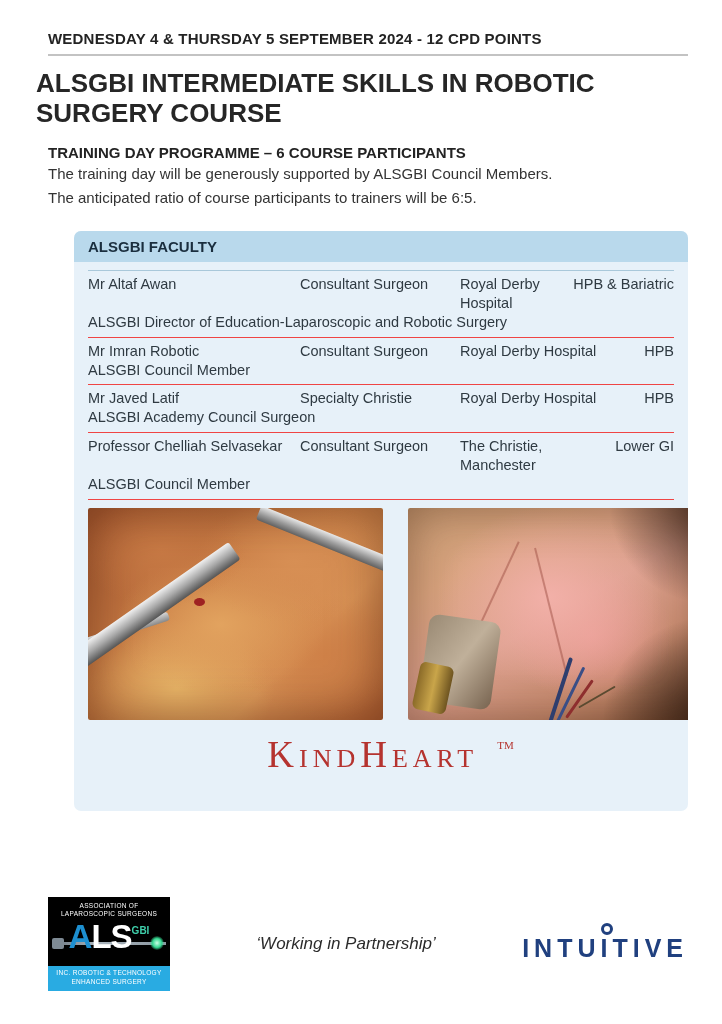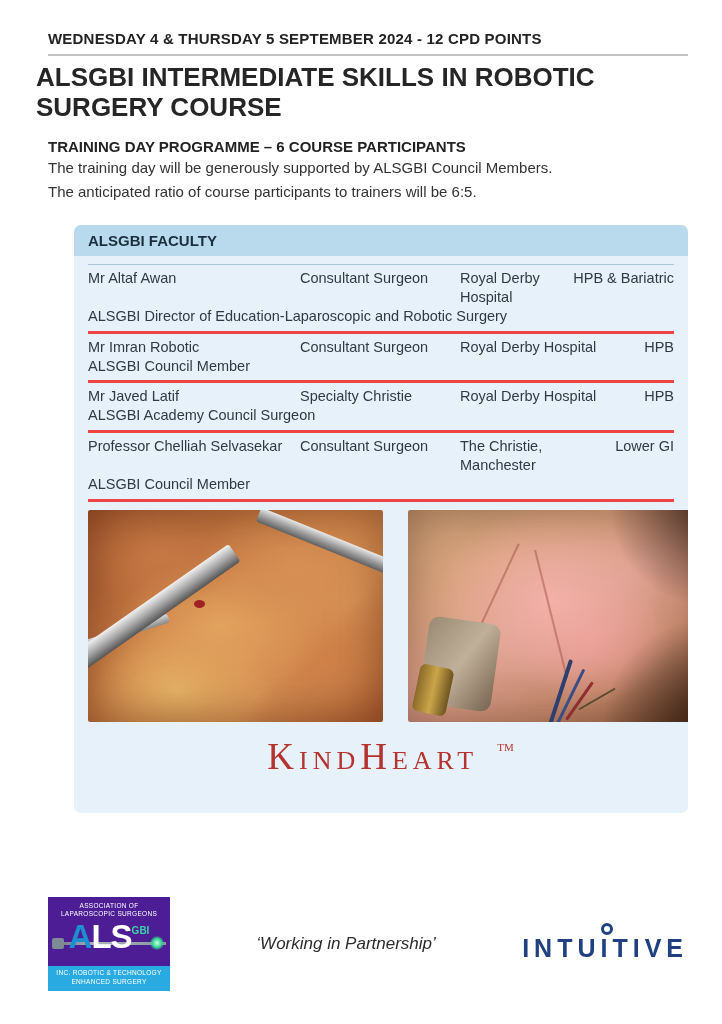--- a/index.html
+++ b/index.html
@@ -4,30 +4,30 @@
 <style>
   html,body{margin:0;padding:0;background:#fff;}
   .page{width:722px;height:1024px;background:#ffffff;position:relative;overflow:hidden;
         font-family:"Liberation Sans", sans-serif;color:#2b2b2b;}
   .content{margin:0 34px 0 36px;}
   .indent{margin-left:12px;}
 
   .date-line{padding-top:30px;font-size:15px;font-weight:bold;color:#232323;letter-spacing:.2px;}
   .rule{margin-top:7px;height:2px;background:#c3c3c3;}
 
-  .title{margin:6px 0 0;font-size:26px;line-height:1.17;font-weight:bold;color:#262626;max-width:600px;}
+  .title{margin:12px 0 0;font-size:26px;line-height:1.17;font-weight:bold;color:#262626;max-width:600px;}
 
   .intro-heading{margin-top:15px;font-size:15px;font-weight:bold;color:#232323;}
   .intro p{margin:3px 0 0;font-size:15px;line-height:1.38;color:#333;}
 
   .panel{margin-top:23px;background:#e7f1f9;border-radius:7px;overflow:hidden;margin-left:38px;}
   .panel-header{background:#b9d9ec;height:31px;line-height:31px;padding-left:14px;
                 font-weight:bold;font-size:15px;color:#1a2e3e;}
   .faculty-table{margin:8px 14px 0;}
-  .frow{padding:4px 0 5px;border-bottom:3px solid #ef4444;font-size:14.5px;line-height:1.3;color:#2f3a42;}
+  .frow{padding:4px 0 5px;border-bottom:1px solid #ef4444;font-size:14.5px;line-height:1.3;color:#2f3a42;}
   .frow.first{border-top:1px solid #a9c8da;}
   .fline1{display:flex;}
   .fname{width:212px;flex:none;}
   .frole{width:160px;flex:none;}
   .fhosp{flex:1;}
   .fspec{flex:none;text-align:right;}
 
   .photos{display:flex;gap:25px;margin:8px 14px 0;}
   .photo{width:295px;height:212px;position:relative;overflow:hidden;border-radius:2px;flex:none;}
   .photo-left{
@@ -72,21 +72,21 @@
   .c2{left:142px;top:38px;width:2px;height:132px;transform:rotate(-14deg);}
 
   .kindheart{text-align:center;margin-top:16px;padding-bottom:38px;color:#b5332f;
              font-family:"Liberation Serif", serif;letter-spacing:5px;line-height:1;}
   .kh-big{font-size:37px;}
   .kh-sc{font-size:26px;}
   .kh-tm{font-size:11px;letter-spacing:0;position:relative;top:-18px;left:19px;}
 
   .footer{position:absolute;left:48px;right:34px;top:897px;display:flex;align-items:center;justify-content:space-between;}
   .als-logo{width:122px;flex:none;}
-  .als-top{background:#4c1d95;height:64px;position:relative;text-align:center;padding-top:5px;box-sizing:content-box;}
+  .als-top{background:#000000;height:64px;position:relative;text-align:center;padding-top:5px;box-sizing:content-box;}
   .als-assoc{color:#fff;font-size:6.5px;line-height:1.3;letter-spacing:.3px;}
   .als-assoc span{display:block;}
   .als-acronym{font-size:33px;font-weight:bold;line-height:1;margin-top:1px;letter-spacing:-1px;position:relative;z-index:2;}
   .als-a{color:#1d8fd0;}
   .als-ls{color:#ffffff;}
   .als-gbi{color:#3fd0ac;font-size:10px;letter-spacing:0;vertical-align:14px;}
   .als-instrument{position:absolute;left:4px;top:45px;width:114px;height:3px;z-index:1;
                   background:linear-gradient(90deg,#6a7680,#aab4bc 40%,#8a96a0);}
   .als-instrument:before{content:"";position:absolute;left:0;top:-4px;width:12px;height:11px;background:#7e8a94;border-radius:2px;}
   .als-glow{position:absolute;right:6px;top:39px;width:14px;height:14px;border-radius:50%;z-index:1;

